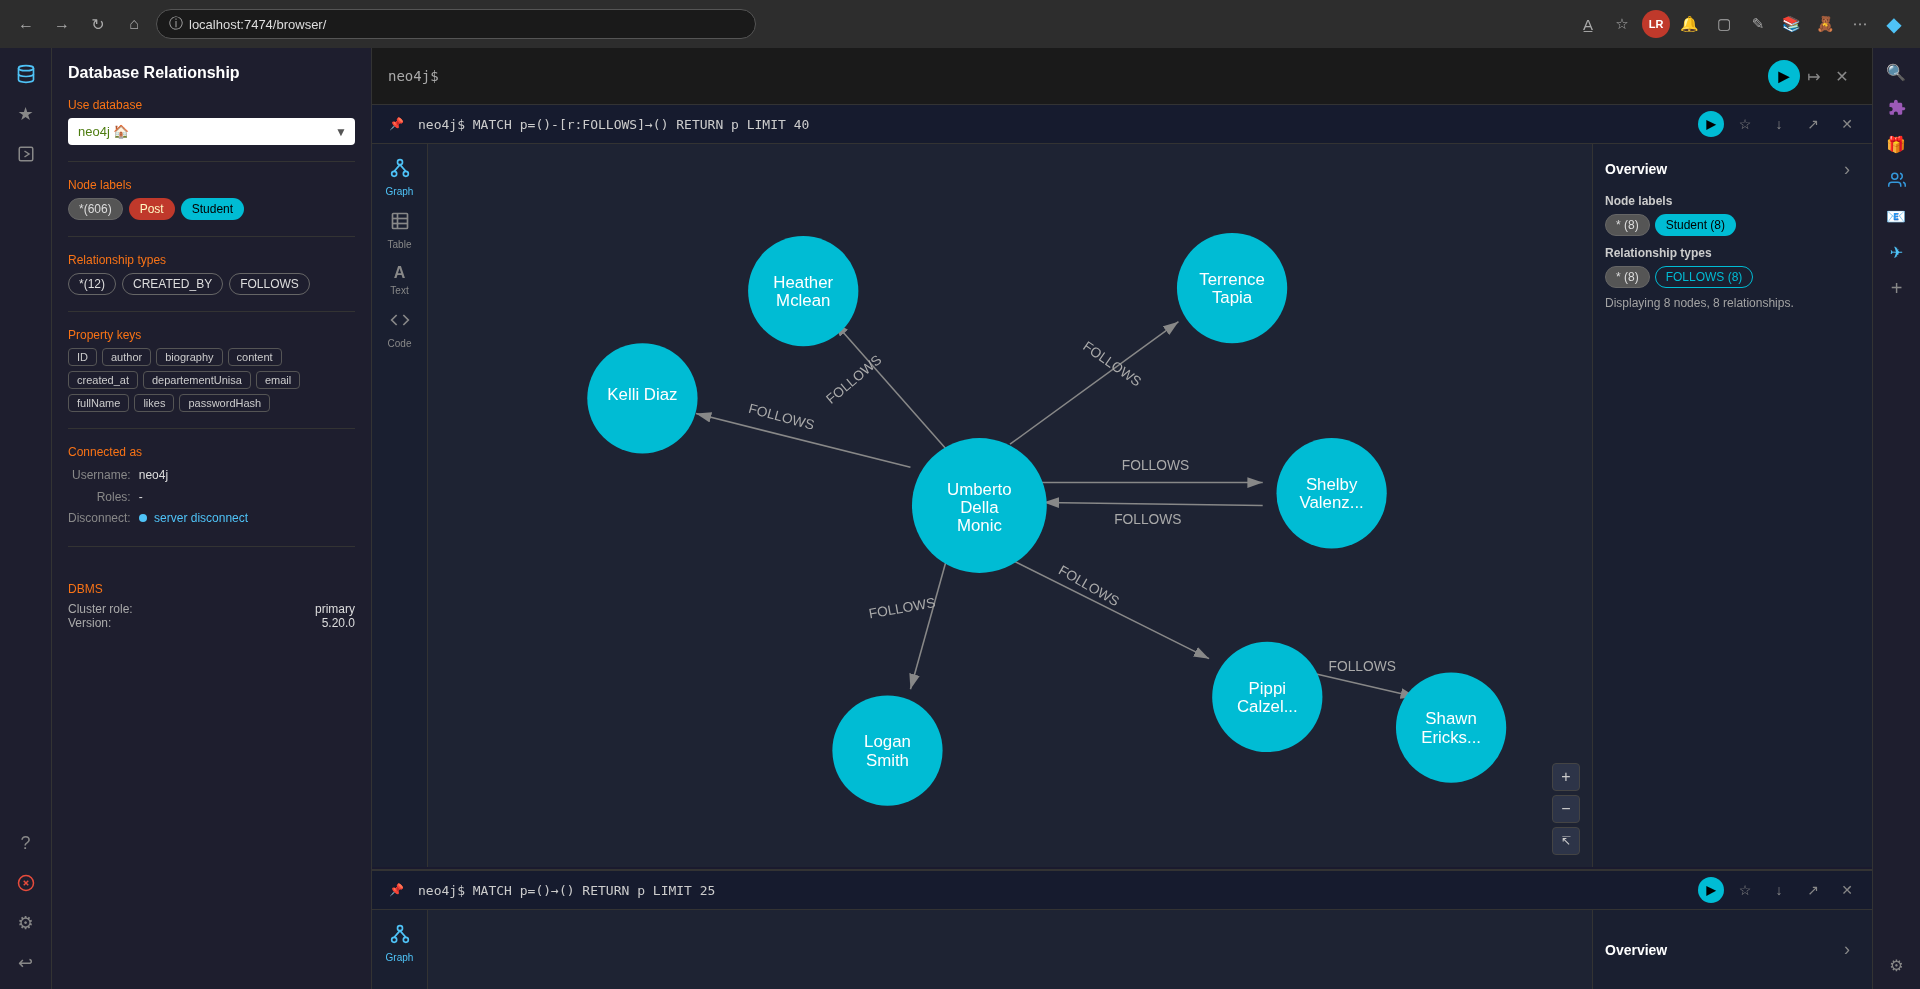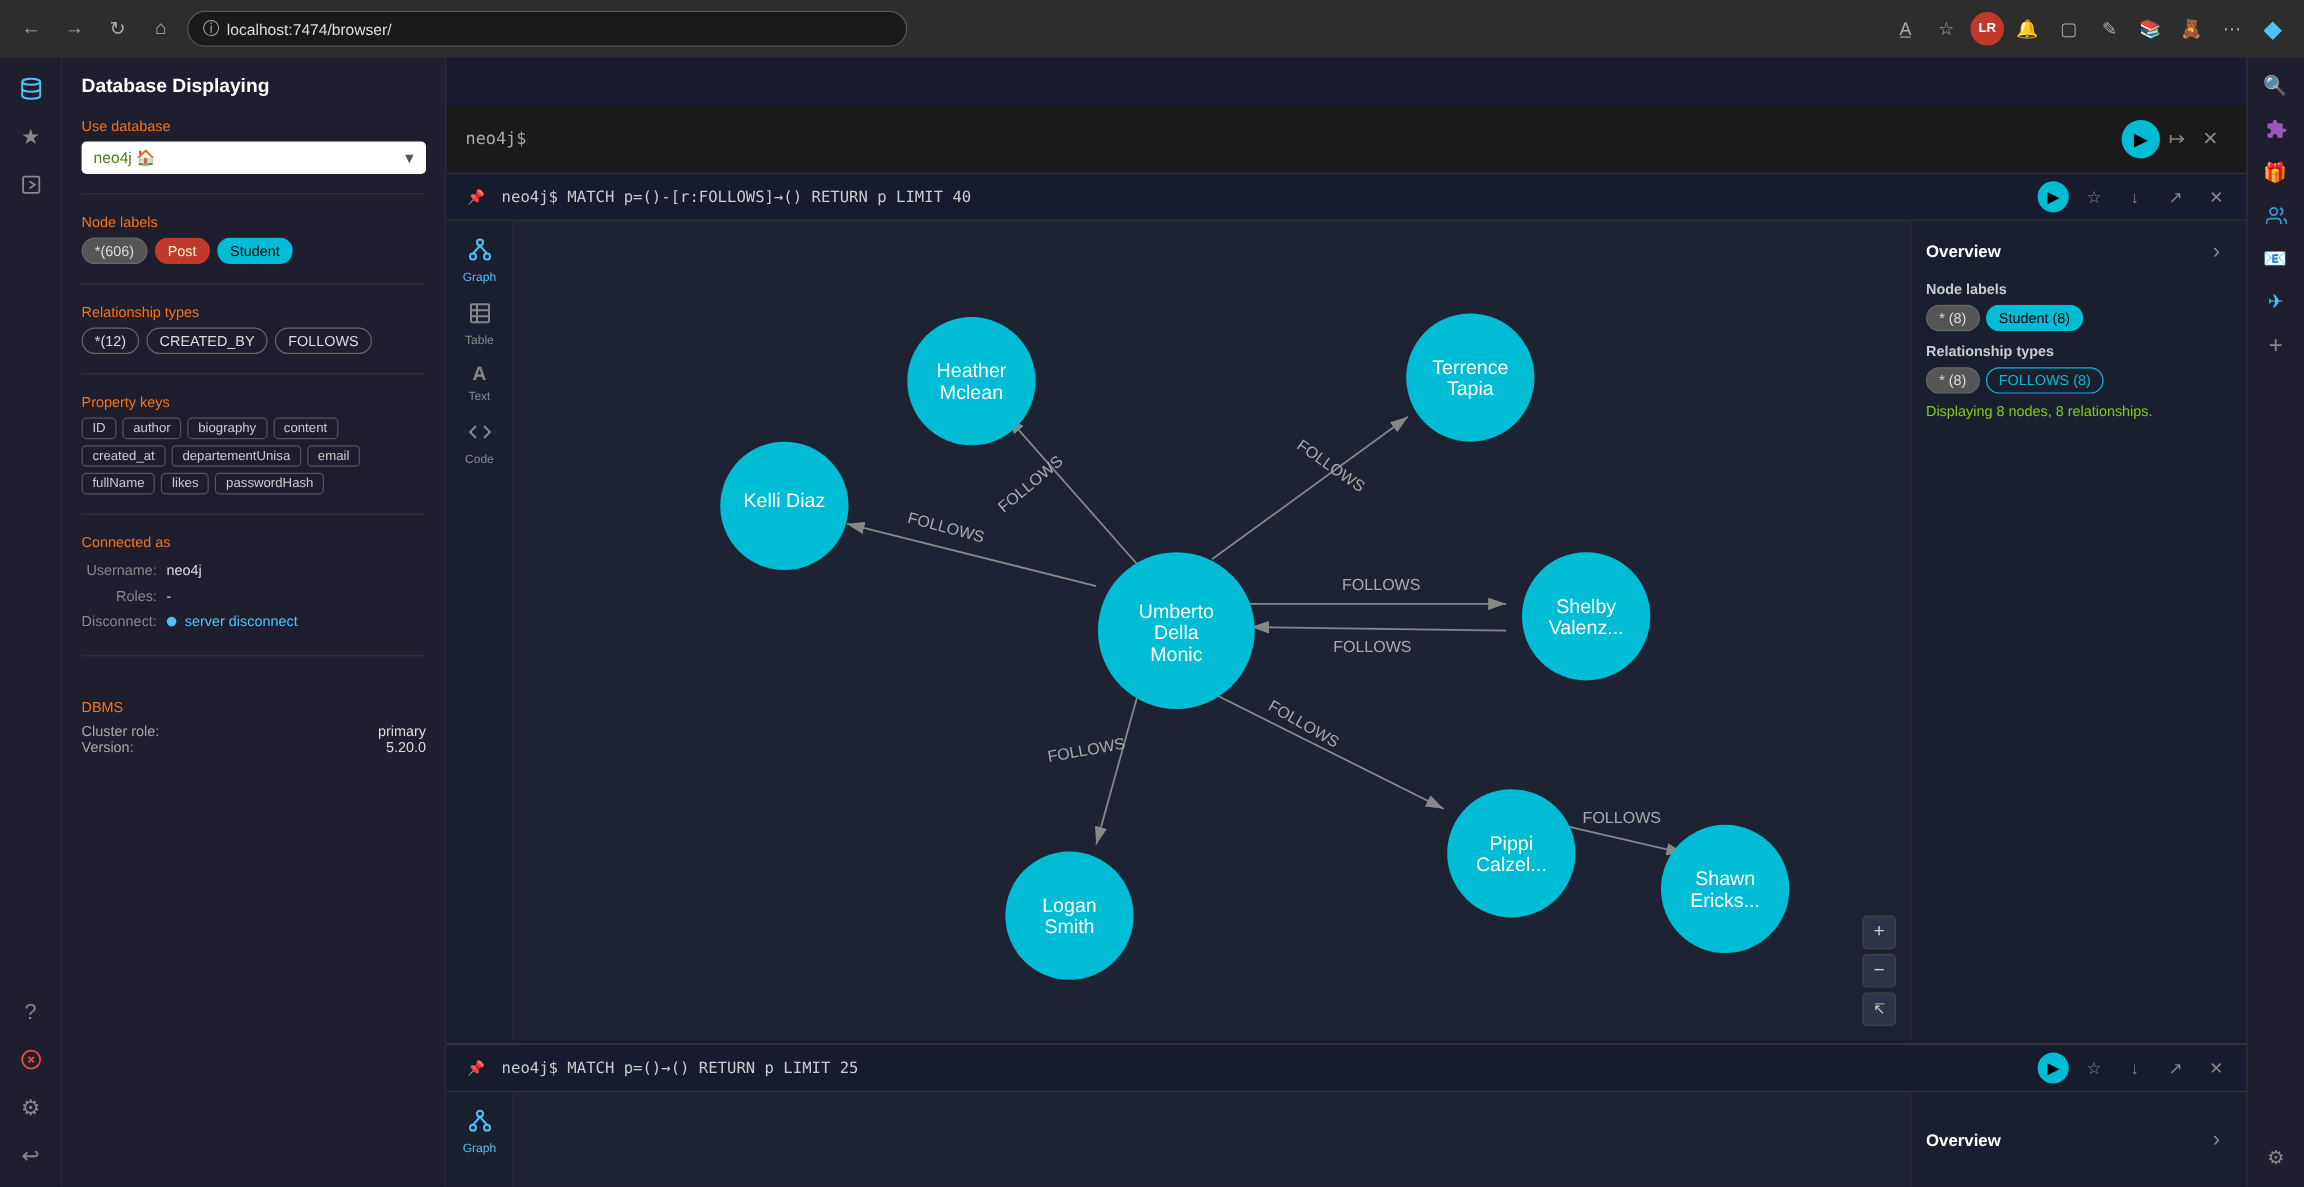--- a/index.html
+++ b/index.html
@@ -232,21 +232,20 @@
     }
 
     
     .query-bar {
       background: #1a1a1a;
       padding: 12px 16px;
       display: flex;
       align-items: center;
       border-bottom: 1px solid #333;
       flex-shrink: 0;
-      margin-top: 40px;
     }
     .query-text {
       flex: 1;
       color: #aaa;
       font-size: 14px;
       font-family: monospace;
     }
     .query-run-btn {
       width: 32px; height: 32px;
       border-radius: 50%;
@@ -428,21 +427,21 @@
       margin-bottom: 6px;
       margin-top: 10px;
     }
     .overview-badges {
       display: flex;
       flex-wrap: wrap;
       gap: 5px;
     }
     .overview-text {
       font-size: 12px;
-      color: #84cc16;
+      color: #a3a3a3;
       margin-top: 8px;
     }
 
     
     .bottom-result-panel {
       background: #1e2333;
       height: 120px;
       display: flex;
       flex-direction: column;
       border-top: 2px solid #333;
@@ -532,21 +531,21 @@
           <circle cx="12" cy="12" r="10"></circle>
           <line x1="15" y1="9" x2="9" y2="15"></line>
           <line x1="9" y1="9" x2="15" y2="15"></line>
         </svg>
     </button>
     <button class="icon-sidebar-btn" title="Settings">⚙</button>
     <button class="icon-sidebar-btn" title="Undo">↩</button>
   </div>
 
   <div class="left-panel">
-    <div class="panel-title">Database Displaying</div>
+    <div class="panel-title">Database Relationship</div>
 
     <div>
       <div class="section-label">Use database</div>
       <div class="db-select-wrapper">
         <select class="db-select">
           <option>neo4j 🏠</option>
         </select>
         <span class="db-select-arrow">▼</span>
       </div>
     </div>

